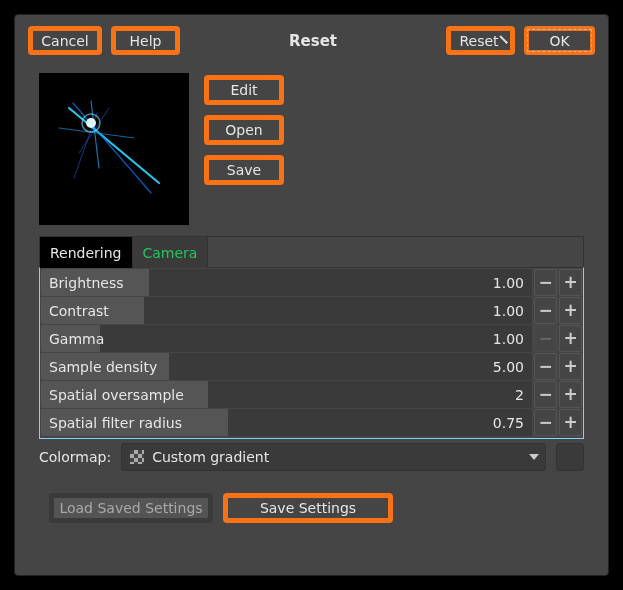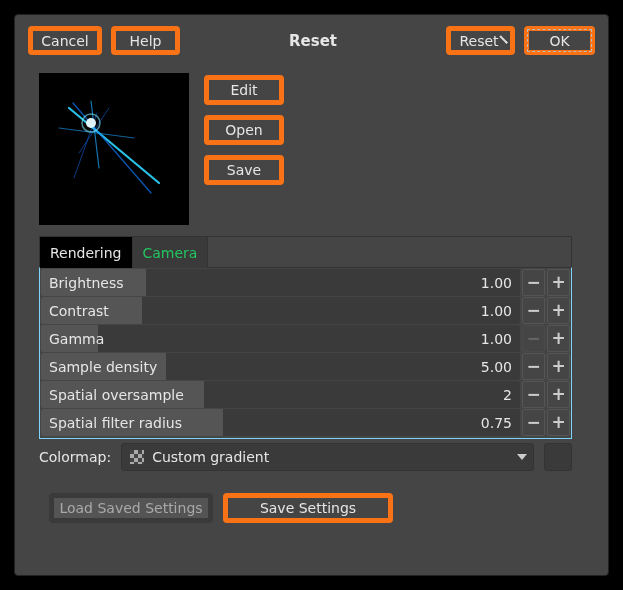--- a/index.html
+++ b/index.html
@@ -52,21 +52,21 @@
     padding-right: 0;
   }
   .chev-down {
     width: 10px; height: 10px;
     border-left: 2px solid #ddd;
     border-bottom: 2px solid #ddd;
     transform: rotate(-45deg) translateY(-2px);
   }
   
   .body {
-    padding: 8px 36px 0 24px;
+    padding: 8px 24px 0 24px;
   }
   .preview-row {
     display: flex;
     gap: 15px;
     margin-bottom: 11px;
   }
   .preview {
     width: 150px;
     height: 152px;
     background: #000;

